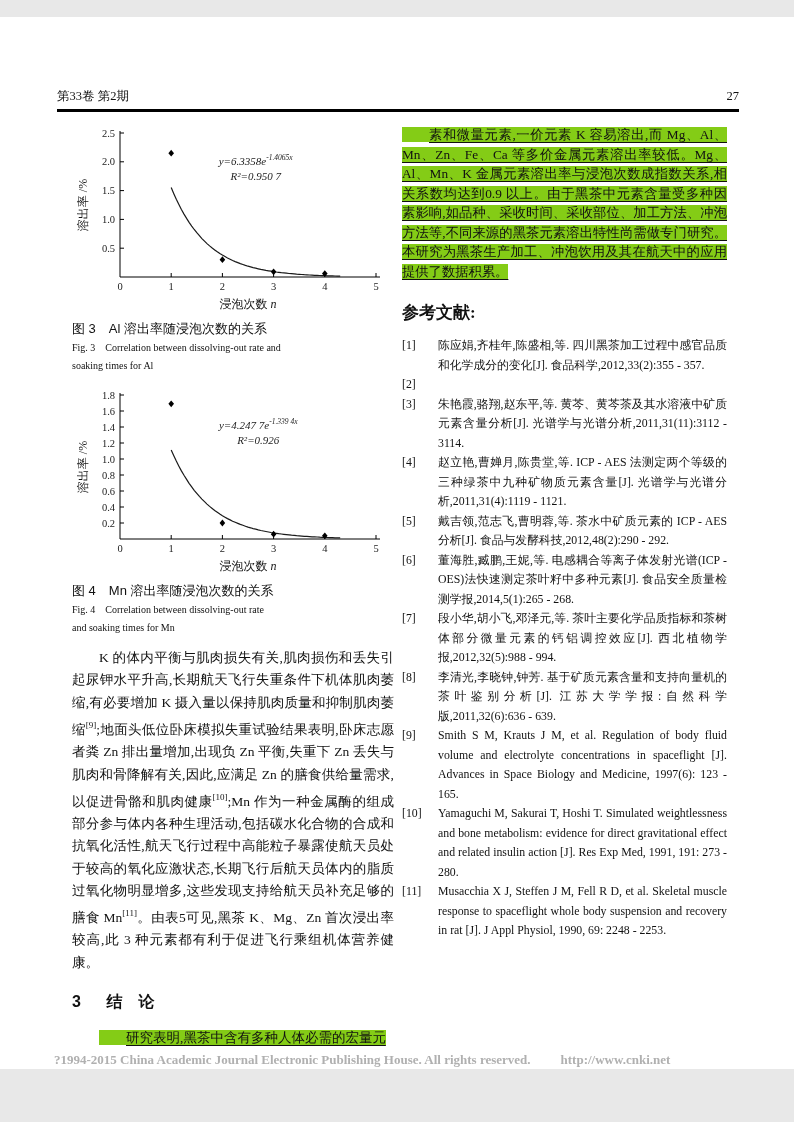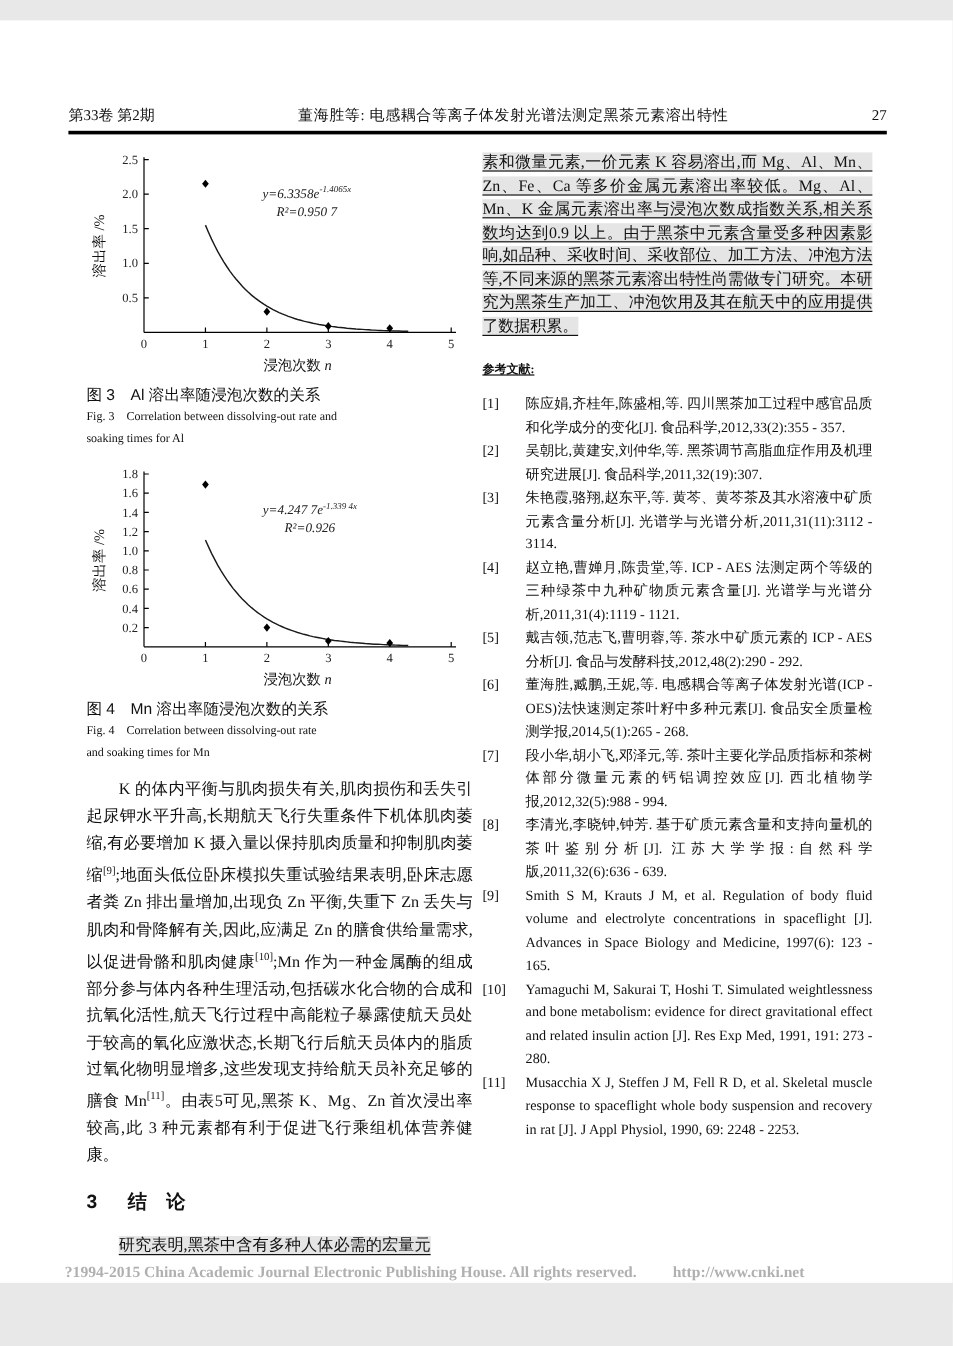--- a/index.html
+++ b/index.html
@@ -20,40 +20,39 @@
   .axlabel{font-size:12px;fill:#111;}
   .caption{text-align:left;margin:3px 0 10px 0;}
   .caption .cn{font-family:"Liberation Sans","DejaVu Sans",sans-serif;font-size:13px;line-height:21px;}
   .caption .en{font-size:10px;line-height:18px;}
   
   .body-par{font-size:13.5px;line-height:22.4px;text-align:justify;text-indent:2em;margin:6px 0 0 0;}
   .body-par sup{font-size:9px;}
   .sec-heading{margin:18px 0 14px 0;font-family:"Liberation Sans","DejaVu Sans",sans-serif;
                font-weight:bold;font-size:16px;}
   .sec-heading .num{margin-right:1.6em;}
-  .hl{background:#e5e5e5;text-decoration:underline;text-decoration-thickness:1px;text-underline-offset:3px;}
+  .hl{background:#84cc16;text-decoration:underline;text-decoration-thickness:1px;text-underline-offset:3px;padding-left:27px;}
   .hl-lead{font-size:13.5px;line-height:22.4px;text-indent:2em;margin:0;}
   
   .hl-par{font-size:13.3px;line-height:19.5px;text-align:justify;margin:2px 0 0 0;}
-  .refs-heading{font-size:10px;font-weight:bold;margin:20px 0 12px 0;text-decoration:underline;}
+  .refs-heading{font-size:17px;font-weight:bold;margin:20px 0 12px 0;}
   .ref-row{display:flex;font-size:11.8px;line-height:19.5px;}
   .ref-num{flex:0 0 36px;}
   .ref-text{flex:1;text-align:justify;}
   
   .footer{position:absolute;top:1035px;left:54px;display:flex;gap:30px;
           font-size:13px;font-weight:bold;color:#b0b0b0;}
 </style>
 </head>
 <body>
 
 <div class="page">
 
   <div class="header">
     <span>第33卷 第2期</span>
-    <span class="h-title">董海胜等: 电感耦合等离子体发射光谱法测定黑茶元素溶出特性</span>
     <span>27</span>
   </div>
   <div class="rule"></div>
 
   <div class="col-left">
     <svg class="chart" viewBox="0 0 318 192">
         <line x1="46" y1="8" x2="46" y2="154" stroke="#000" stroke-width="1"></line>
         <line x1="46" y1="154" x2="306" y2="154" stroke="#000" stroke-width="1"></line>
         <line x1="46" y1="125.2" x2="50" y2="125.2" stroke="#000" stroke-width="1"></line>
         <text x="41" y="128.7" text-anchor="end" class="tick">0.5</text>
@@ -154,21 +153,20 @@
 
     <div class="refs-heading">参考文献:</div>
 
     <div>
         <div class="ref-row">
           <span class="ref-num">[1]</span>
           <div class="ref-text">陈应娟,齐桂年,陈盛相,等. 四川黑茶加工过程中感官品质和化学成分的变化[J]. 食品科学,2012,33(2):355 - 357.</div>
         </div>
         <div class="ref-row">
           <span class="ref-num">[2]</span>
-          <div class="ref-text">吴朝比,黄建安,刘仲华,等. 黑茶调节高脂血症作用及机理研究进展[J]. 食品科学,2011,32(19):307.</div>
         </div>
         <div class="ref-row">
           <span class="ref-num">[3]</span>
           <div class="ref-text">朱艳霞,骆翔,赵东平,等. 黄芩、黄芩茶及其水溶液中矿质元素含量分析[J]. 光谱学与光谱分析,2011,31(11):3112 - 3114.</div>
         </div>
         <div class="ref-row">
           <span class="ref-num">[4]</span>
           <div class="ref-text">赵立艳,曹婵月,陈贵堂,等. ICP - AES 法测定两个等级的三种绿茶中九种矿物质元素含量[J]. 光谱学与光谱分析,2011,31(4):1119 - 1121.</div>
         </div>
         <div class="ref-row">

